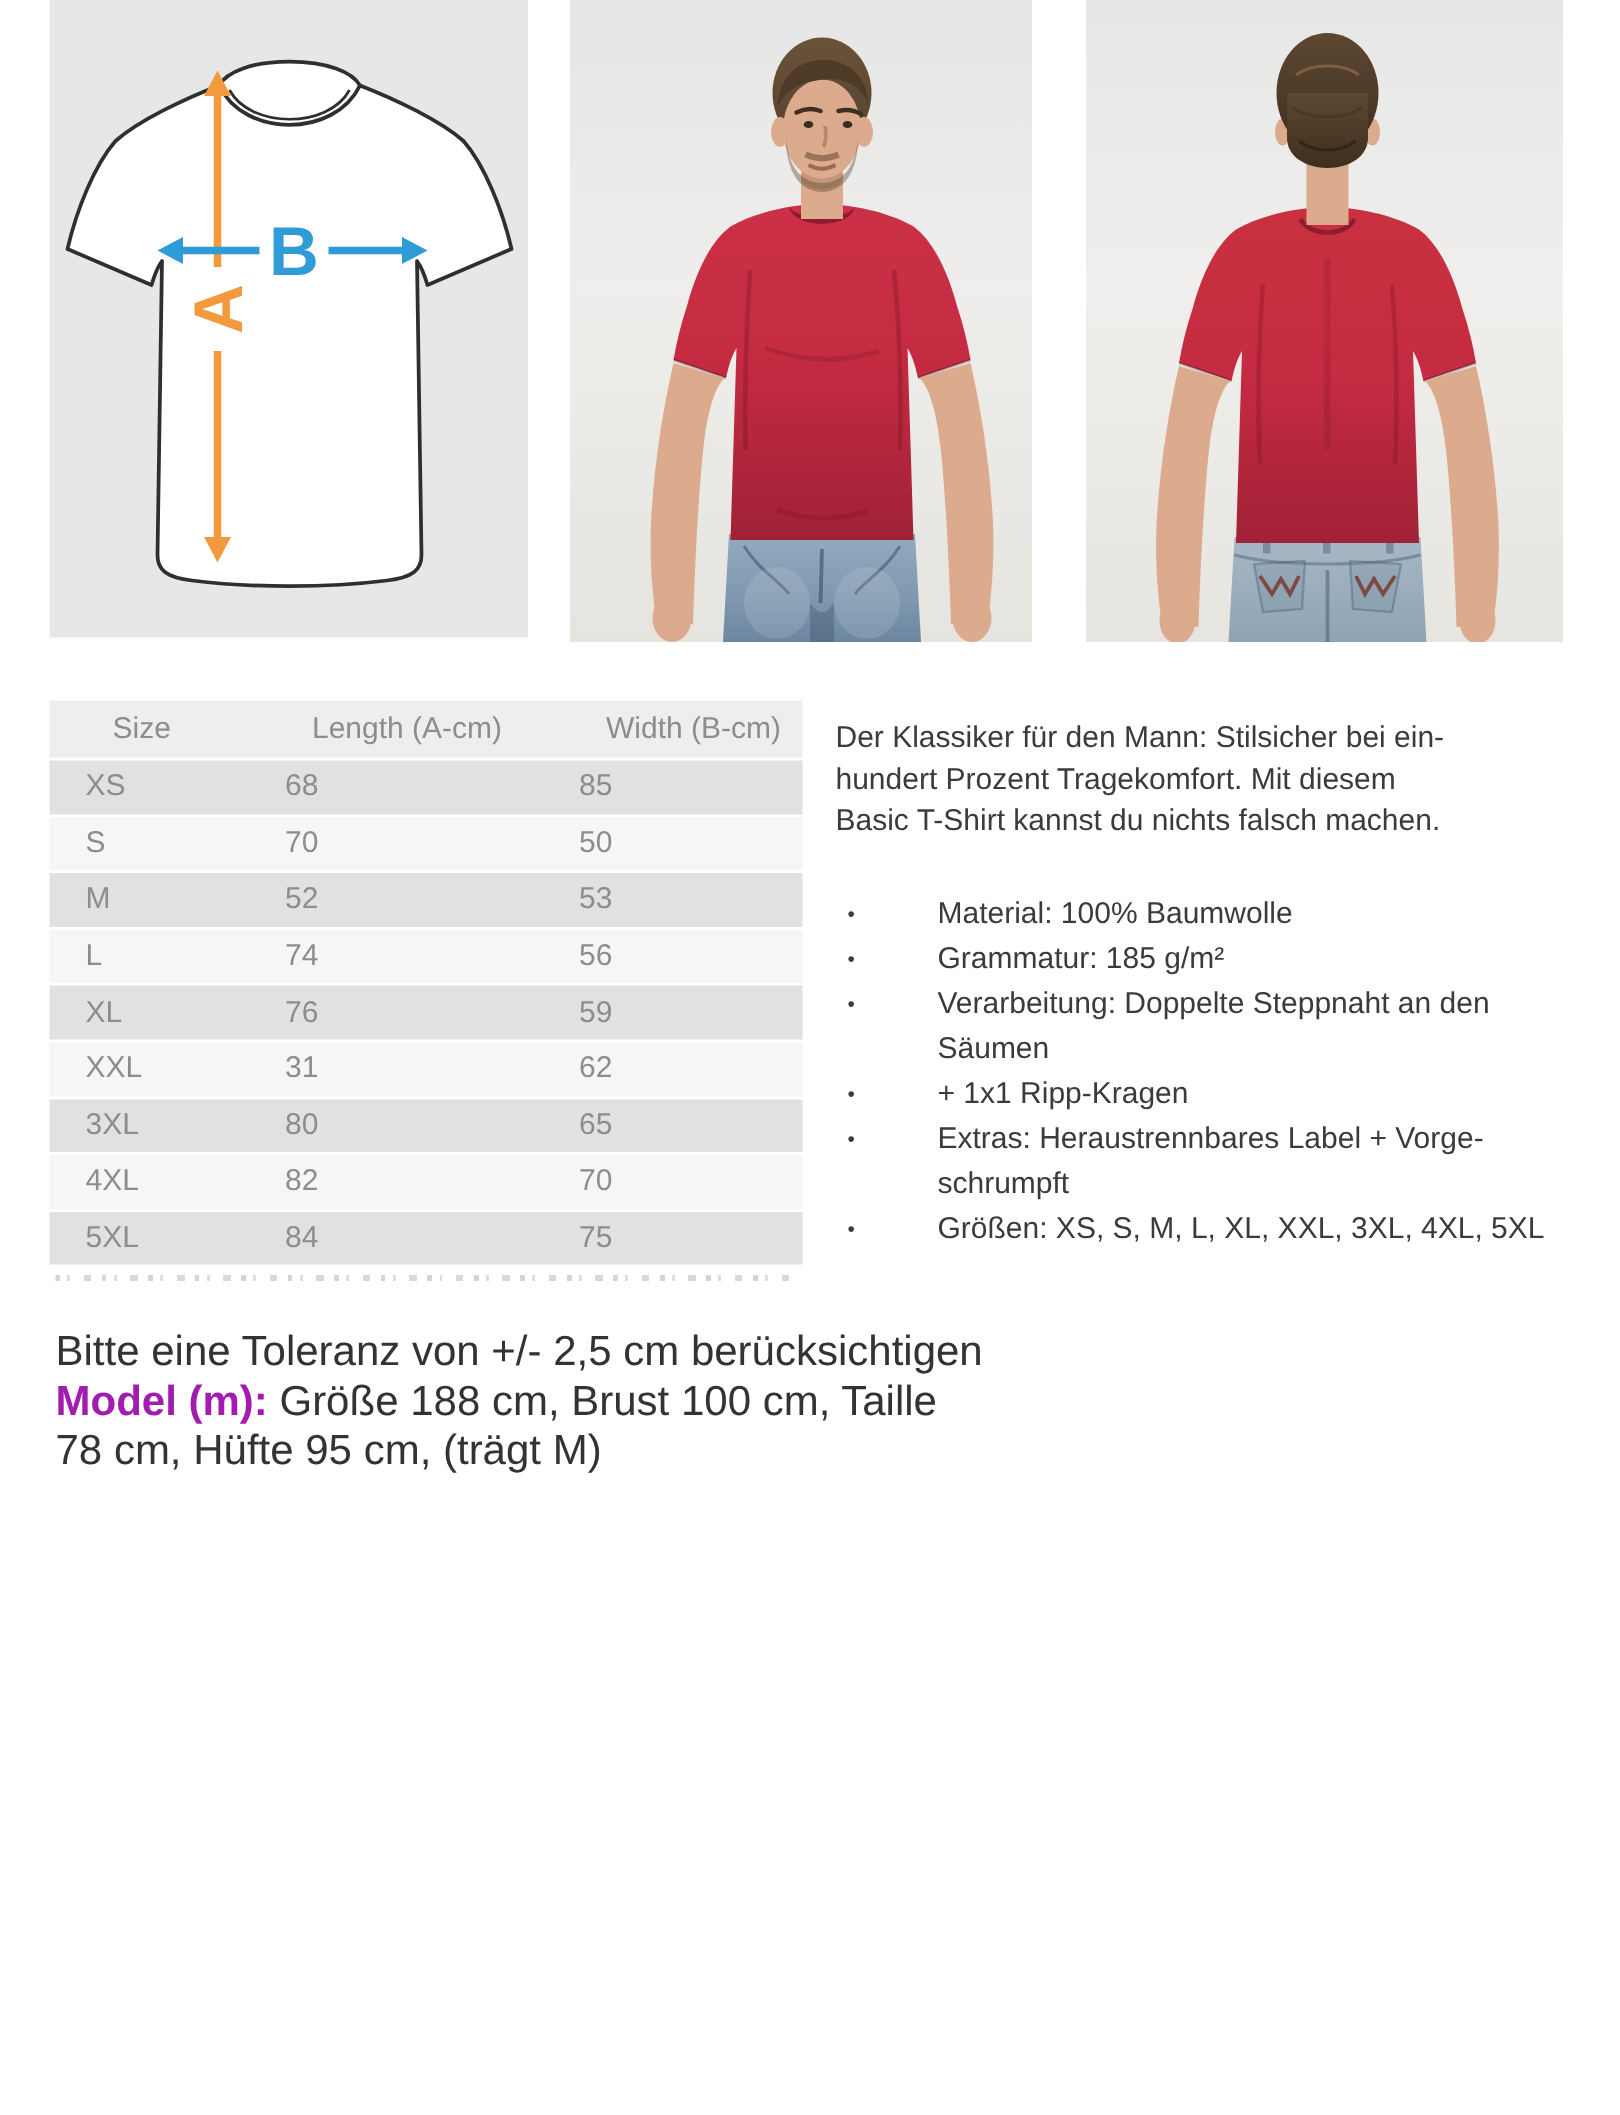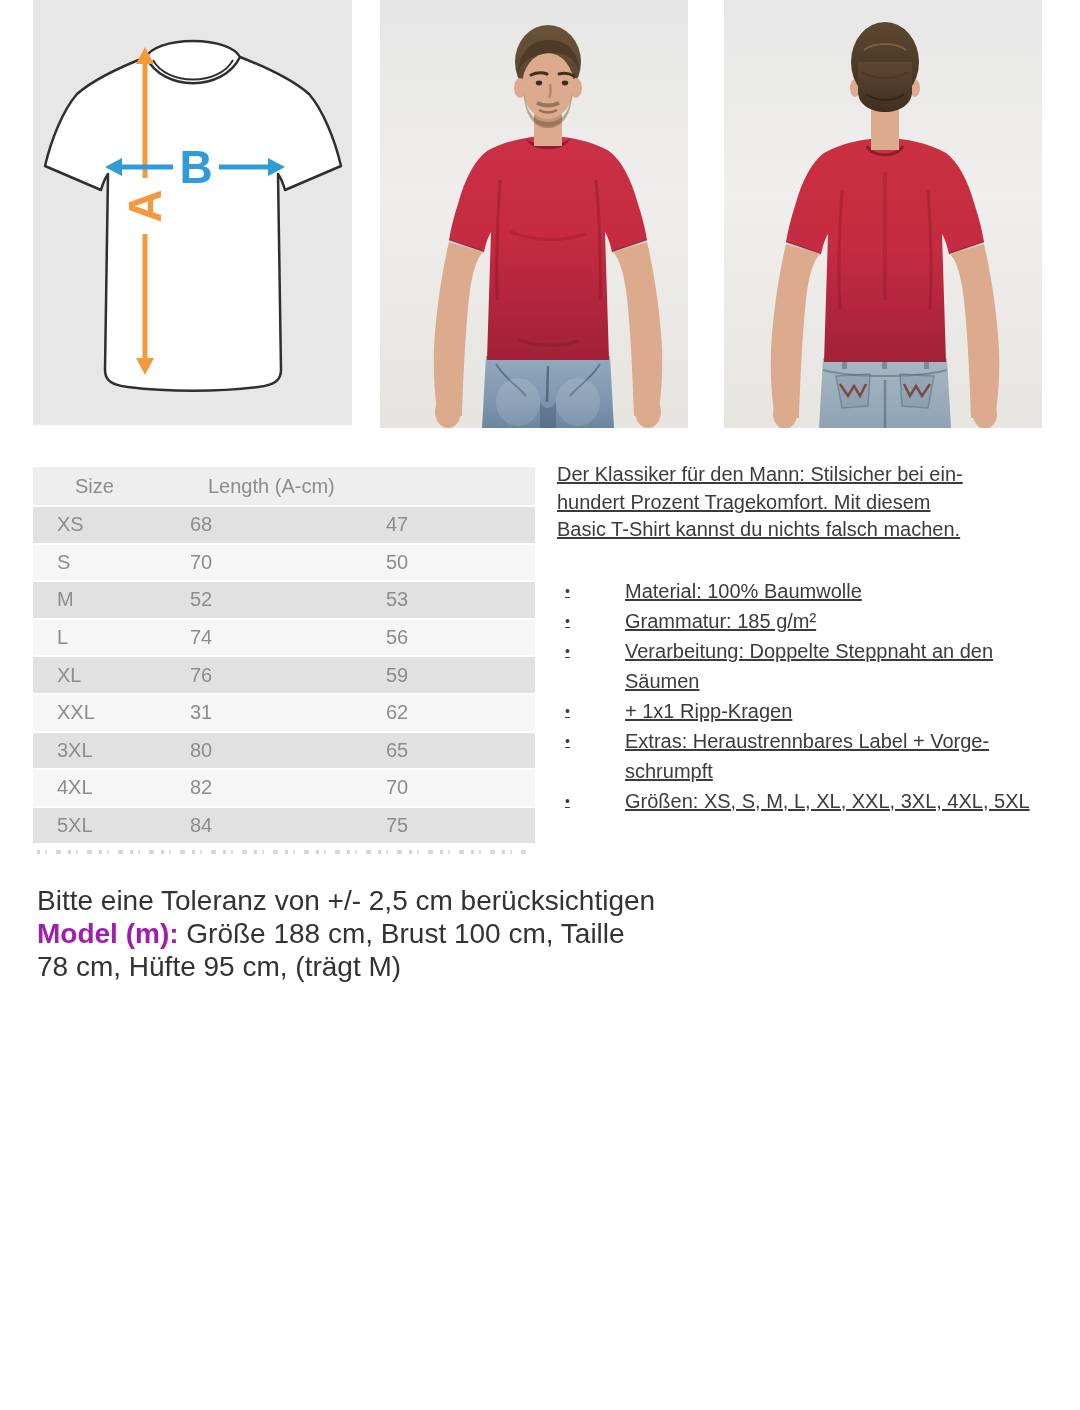--- a/index.html
+++ b/index.html
@@ -22,21 +22,21 @@
   .t-row.even{background:var(--table-row-light,#f6f6f6);}
   .cell{padding-left:24px;font-size:20px;color:var(--table-text,#8d8d8d);
         display:flex;align-items:center;white-space:nowrap;}
   .t-header .cell{color:var(--table-text,#8d8d8d);}
 
   .cropped-remnant{position:absolute;left:37px;top:850px;width:494px;height:4px;opacity:.5;
     background:
       repeating-linear-gradient(90deg,#ababab 0 3px,transparent 3px 8px,#bdbdbd 8px 10px,transparent 10px 19px,#b2b2b2 19px 24px,transparent 24px 31px);}
 
   
-  .description{position:absolute;left:557px;top:461px;width:515px;color:var(--body-text,#3b3b3b);font-size:20px;text-decoration:underline;}
+  .description{position:absolute;left:557px;top:479px;width:515px;color:var(--body-text,#3b3b3b);font-size:20px;}
   .iline{line-height:27.5px;white-space:nowrap;}
   .bullets{margin-top:32px;}
   .bullet{display:flex;}
   .dot{width:18px;padding-left:8px;font-size:14px;line-height:30px;color:var(--body-text,#3b3b3b);flex:none;}
   .btext{flex:1;margin-left:42px;}
   .bline{line-height:30px;white-space:nowrap;}
 
   
   .notes{position:absolute;left:37px;top:884px;width:540px;color:#333333;font-size:28px;line-height:33px;}
   .notes b{font-weight:bold;color:#a21caf;}
@@ -231,26 +231,27 @@
           <ellipse cx="261" cy="414" rx="12" ry="15" style="fill:var(--skin,#dcab8d)"></ellipse>
         </g>
       </g>
     </svg>
   </div>
 
   <div class="size-table">
     <div class="t-header">
         <div class="cell">Size</div>
         <div class="cell">Length (A-cm)</div>
+        <div class="cell">Width (B-cm)</div>
       </div>
     <div>
         <div class="t-row odd">
           <div class="cell">XS</div>
           <div class="cell">68</div>
-          <div class="cell">47</div>
+          <div class="cell">85</div>
         </div>
         <div class="t-row even">
           <div class="cell">S</div>
           <div class="cell">70</div>
           <div class="cell">50</div>
         </div>
         <div class="t-row odd">
           <div class="cell">M</div>
           <div class="cell">52</div>
           <div class="cell">53</div>

